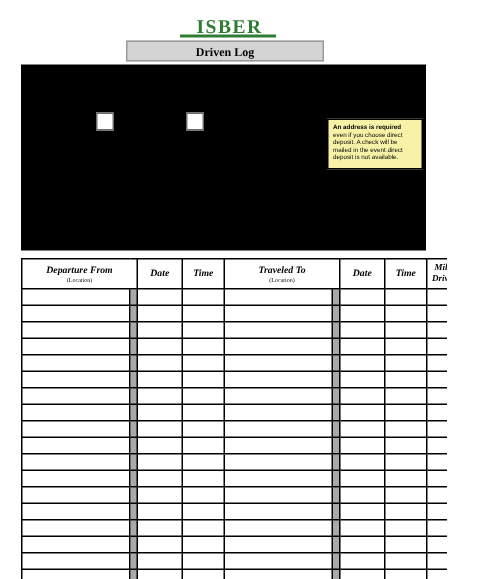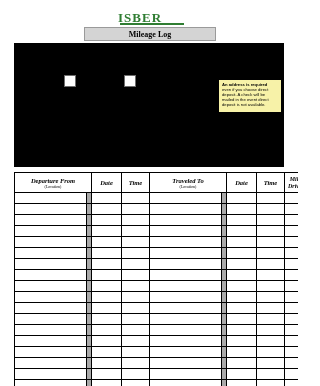--- a/index.html
+++ b/index.html
@@ -10,21 +10,21 @@
     overflow:hidden;
     position:relative;
   }
   .page{
     position:absolute;left:0;top:0;width:298px;height:386px;
     background:#ffffff;
   }
   
   .logo-wrap{
     position:absolute;left:118px;top:10px;width:70px;height:14px;
-    display:flex;align-items:center;justify-content:flex-start;
+    display:flex;align-items:center;justify-content:center;
   }
   .logo-text{
     font-family:"Liberation Serif", serif;
     font-weight:bold;font-size:13px;letter-spacing:1px;
     color:#2f7d32;
     background:#ffffff;
     line-height:13px;
   }
   .logo-underline{
     position:absolute;left:120px;top:23px;width:64px;height:2px;background:#2f7d32;
@@ -100,21 +100,21 @@
 <body>
 
 <div class="page">
 
   <div class="logo-wrap">
     <span class="logo-text">ISBER</span>
   </div>
   <div class="logo-underline"></div>
 
   <div class="title-bar">
-    <span>Mileage Log</span>
+    <span>Driven Log</span>
   </div>
 
   <div class="blackblock"></div>
 
   <div class="chk chk1"></div>
   <div class="chk chk2"></div>
 
   <div class="note">
     <span class="l b">An address is required</span>
     <span class="l">even if you choose direct</span>

